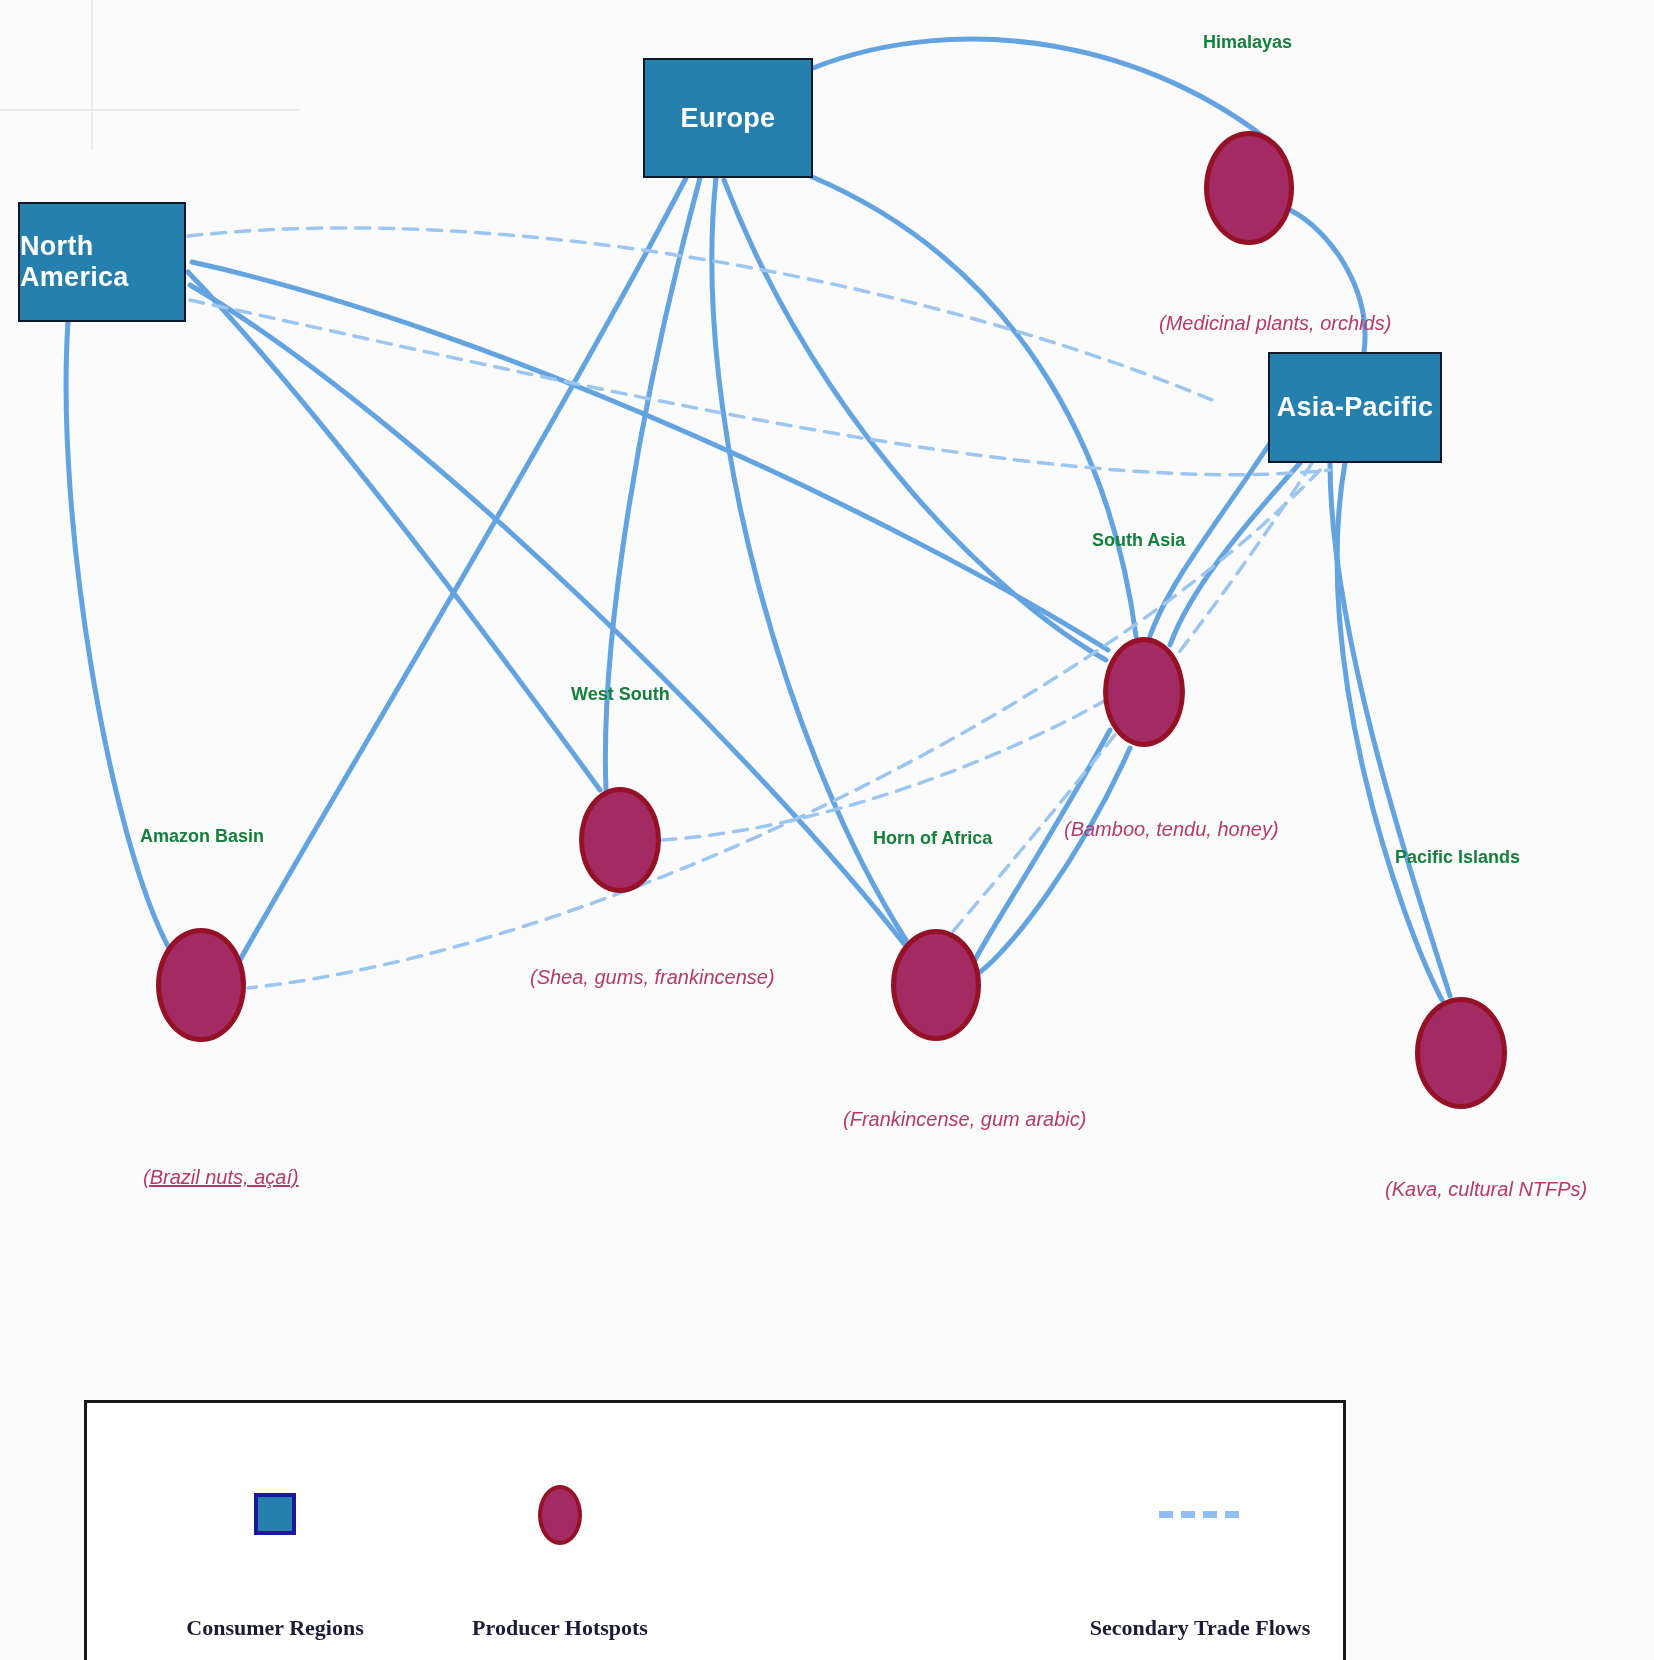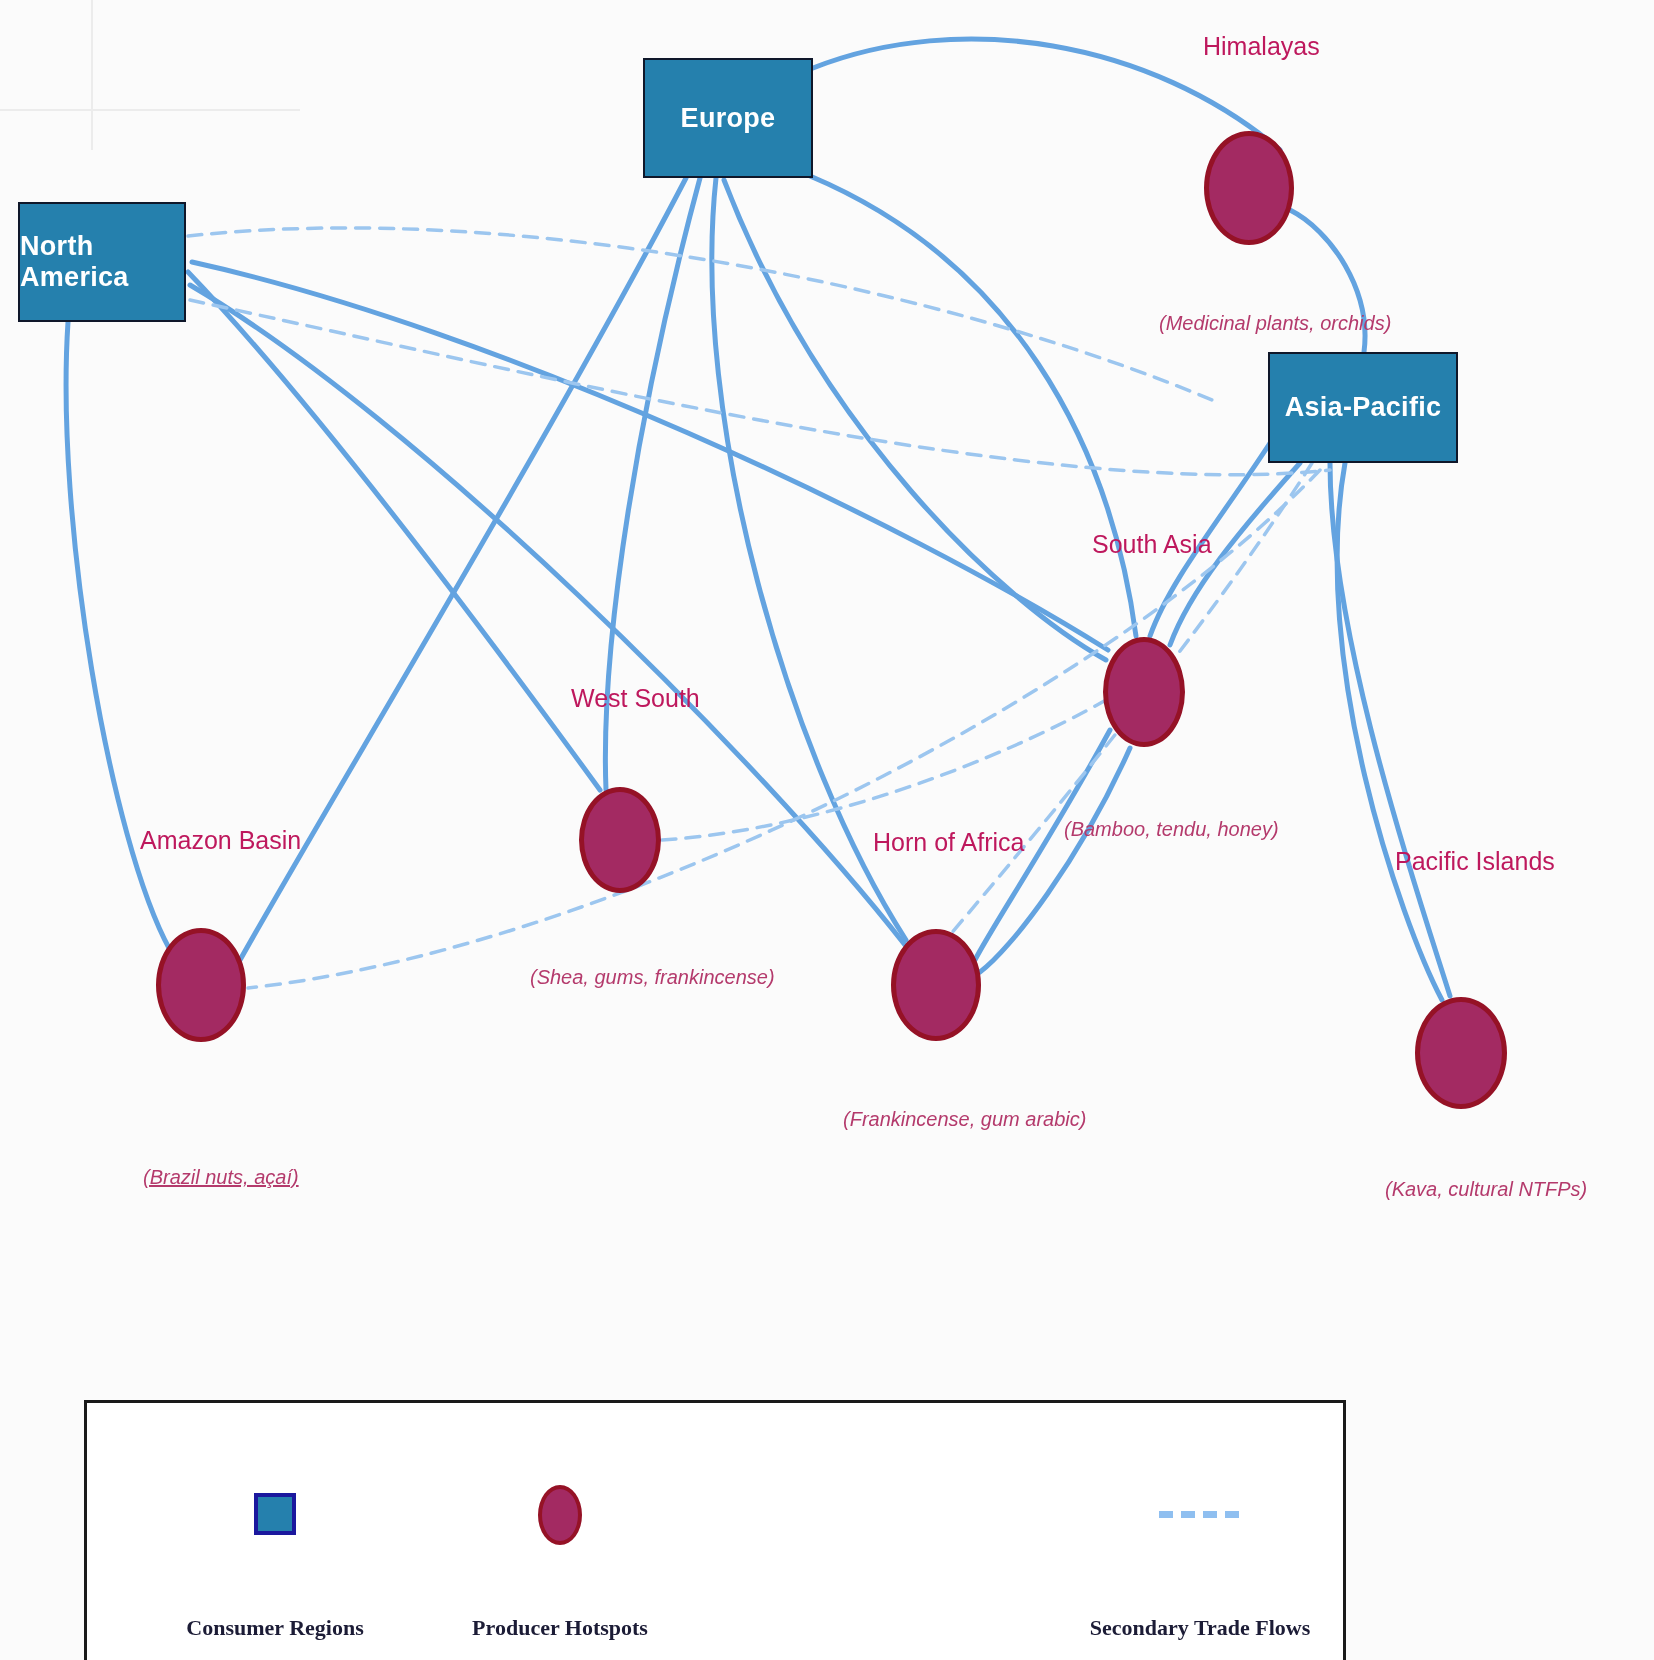--- a/index.html
+++ b/index.html
@@ -41,23 +41,23 @@
   }
   .hotspot {
     position: absolute;
     background: #a32a62;
     border: 5px solid #951226;
     border-radius: 50%;
     box-sizing: border-box;
   }
   .hotspot-label {
     position: absolute;
-    color: #be185d;
-    font-weight: normal;
-    font-size: 25px;
+    color: #15803d;
+    font-weight: bold;
+    font-size: 18px;
     white-space: nowrap;
   }
   .hotspot-caption {
     position: absolute;
     color: #b43a6c;
     font-style: italic;
     font-size: 20px;
     white-space: nowrap;
   }
   #legend {
@@ -169,21 +169,21 @@
       <path d="M662,840 C820,830 1000,760 1106,700"></path>
     </g>
   </svg>
 
   <div class="consumer-node" style="left:18px;  top:202px; width:168px; height:120px;">
     <span>North America</span>
   </div>
   <div class="consumer-node" style="left:643px; top:58px;  width:170px; height:120px;">
     <span>Europe</span>
   </div>
-  <div class="consumer-node" style="left:1268px;top:352px; width:190px; height:111px;">
+  <div class="consumer-node" style="left:1268px;top:352px; width:174px; height:111px;">
     <span>Asia-Pacific</span>
   </div>
 
   <div class="hotspot" style="left:1204px; top:131px; width:90px;  height:114px;"></div>
   <div class="hotspot-label" style="left:1203px; top:32px;">Himalayas</div>
   <div class="hotspot-caption" style="left:1159px; top:312px;">(Medicinal plants, orchids)</div>
 
   <div class="hotspot" style="left:1103px; top:637px; width:82px; height:110px;"></div>
   <div class="hotspot-label" style="left:1092px; top:530px;">South Asia</div>
   <div class="hotspot-caption" style="left:1064px; top:818px;">(Bamboo, tendu, honey)</div>

